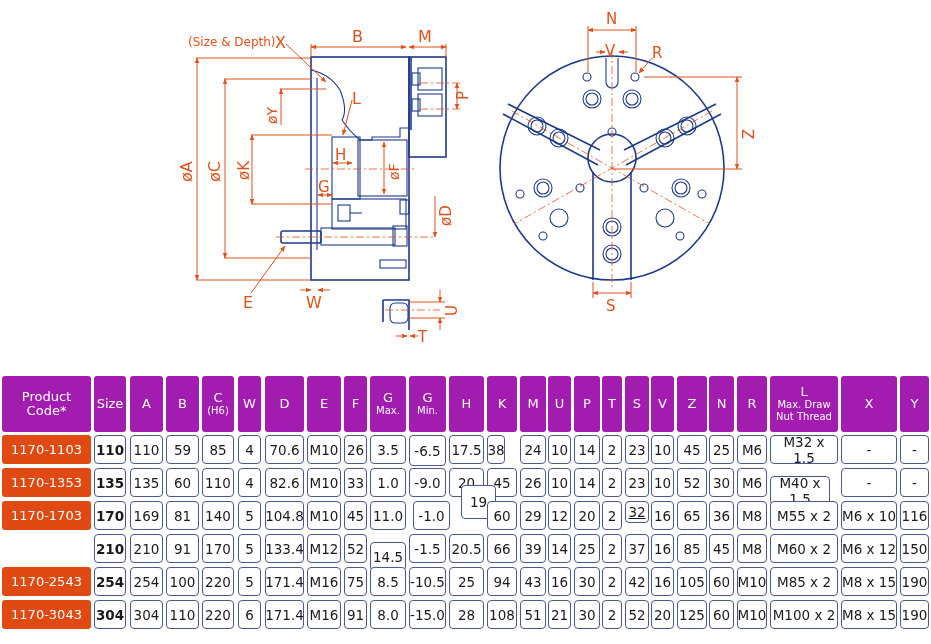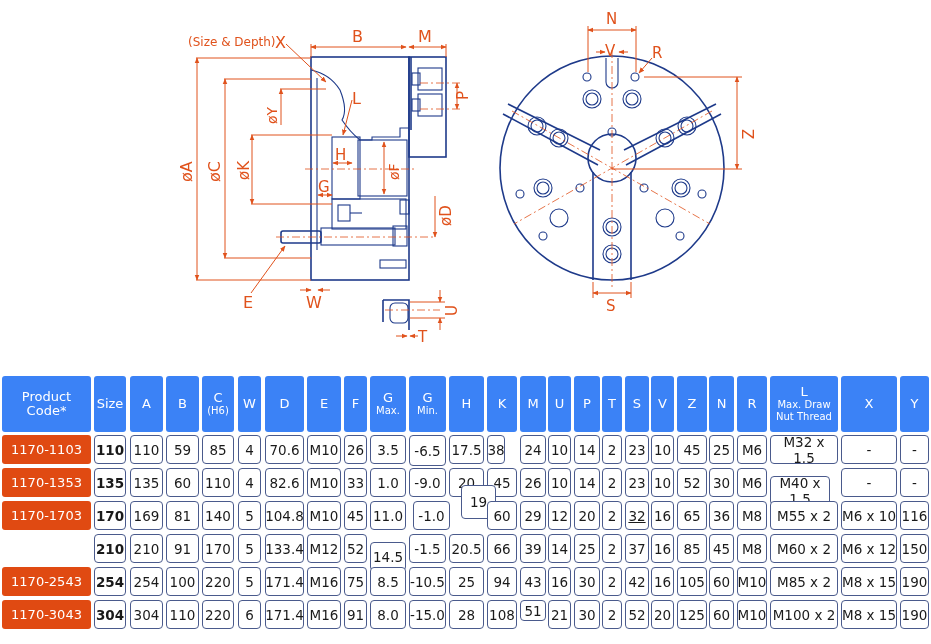--- a/index.html
+++ b/index.html
@@ -6,21 +6,21 @@
   body { width:931px; height:644px; position:relative; overflow:hidden; font-family:"DejaVu Sans", sans-serif; }
   #drawing { position:absolute; left:0; top:0; width:931px; height:360px; }
   #drawing text { font-family:"DejaVu Sans", sans-serif; fill:#e0521c; }
   .blu { stroke:#1e3a8a; fill:none; stroke-width:1.6; }
   .blu2 { stroke:#1e3a8a; fill:none; stroke-width:1.1; }
   .org { stroke:#e0521c; fill:none; stroke-width:1; }
   .cl { stroke:#e0521c; fill:none; stroke-width:0.8; stroke-dasharray:8 3 2 3; }
   .arr { fill:#e0521c; }
   #spec-table { position:absolute; left:0; top:0; width:931px; height:644px; }
   .cell { position:absolute; box-sizing:border-box; display:flex; align-items:center; justify-content:center; text-align:center; }
-  .hd { background:#3b82f6; color:#ffffff; border-radius:3px; font-size:13px; line-height:14px; flex-direction:column; }
+  .hd { background:#a21caf; color:#ffffff; border-radius:3px; font-size:13px; line-height:14px; flex-direction:column; }
   .hd .sub { font-size:10px; line-height:12px; }
   .pc { background:#e04a12; color:#ffffff; border-radius:3px; font-size:13px; }
   .vc { background:#ffffff; border:1.3px solid #4a5a8c; border-radius:4px; color:#1a1a1a; font-size:13.5px; }
   .vc.bold { font-weight:bold; }
 </style>
 </head>
 <body>
 
 <svg id="drawing" viewBox="0 0 931 360" xmlns="http://www.w3.org/2000/svg">
   <defs>
@@ -347,21 +347,21 @@
     <div class="cell vc" style="left: 307px; top: 501px; width: 34px; height: 29px;">M10</div>
     <div class="cell vc" style="left: 344px; top: 501px; width: 23px; height: 29px;">45</div>
     <div class="cell vc" style="left: 370px; top: 501px; width: 36px; height: 29px;">11.0</div>
     <div class="cell vc" style="left: 413px; top: 501px; width: 37px; height: 29px;">-1.0</div>
     <div class="cell vc" style="left: 449px; top: 485px; width: 35px; height: 34px; margin-left: 12px;">19</div>
     <div class="cell vc" style="left: 487px; top: 501px; width: 30px; height: 29px;">60</div>
     <div class="cell vc" style="left: 520px; top: 501px; width: 26px; height: 29px;">29</div>
     <div class="cell vc" style="left: 548px; top: 501px; width: 23px; height: 29px;">12</div>
     <div class="cell vc" style="left: 574px; top: 501px; width: 26px; height: 29px;">20</div>
     <div class="cell vc" style="left: 602px; top: 501px; width: 20px; height: 29px;">2</div>
-    <div class="cell vc" style="left: 625px; top: 501px; width: 24px; height: 29px; text-decoration: underline;">32</div>
+    <div class="cell vc" style="left: 625px; top: 501px; width: 24px; height: 22px; text-decoration: underline;">32</div>
     <div class="cell vc" style="left: 651px; top: 501px; width: 23px; height: 29px;">16</div>
     <div class="cell vc" style="left: 677px; top: 501px; width: 30px; height: 29px;">65</div>
     <div class="cell vc" style="left: 709px; top: 501px; width: 25px; height: 29px;">36</div>
     <div class="cell vc" style="left: 737px; top: 501px; width: 30px; height: 29px;">M8</div>
     <div class="cell vc" style="left: 770px; top: 501px; width: 68px; height: 29px;">M55 x 2</div>
     <div class="cell vc" style="left: 841px; top: 501px; width: 56px; height: 29px;">M6 x 10</div>
     <div class="cell vc" style="left: 900px; top: 501px; width: 29px; height: 29px;">116</div>
     <div class="cell vc bold" style="left: 94px; top: 534px; width: 32px; height: 29px;">210</div>
     <div class="cell vc" style="left: 130px; top: 534px; width: 33px; height: 29px;">210</div>
     <div class="cell vc" style="left: 166px; top: 534px; width: 33px; height: 29px;">91</div>
@@ -417,21 +417,21 @@
     <div class="cell vc" style="left: 166px; top: 600px; width: 33px; height: 29px;">110</div>
     <div class="cell vc" style="left: 202px; top: 600px; width: 32px; height: 29px;">220</div>
     <div class="cell vc" style="left: 238px; top: 600px; width: 23px; height: 29px;">6</div>
     <div class="cell vc" style="left: 265px; top: 600px; width: 39px; height: 29px;">171.4</div>
     <div class="cell vc" style="left: 307px; top: 600px; width: 34px; height: 29px;">M16</div>
     <div class="cell vc" style="left: 344px; top: 600px; width: 23px; height: 29px;">91</div>
     <div class="cell vc" style="left: 370px; top: 600px; width: 36px; height: 29px;">8.0</div>
     <div class="cell vc" style="left: 409px; top: 600px; width: 37px; height: 29px;">-15.0</div>
     <div class="cell vc" style="left: 449px; top: 600px; width: 35px; height: 29px;">28</div>
     <div class="cell vc" style="left: 487px; top: 600px; width: 30px; height: 29px;">108</div>
-    <div class="cell vc" style="left: 520px; top: 600px; width: 26px; height: 21px;">51</div>
+    <div class="cell vc" style="left: 520px; top: 600px; width: 26px; height: 29px;">51</div>
     <div class="cell vc" style="left: 548px; top: 600px; width: 23px; height: 29px;">21</div>
     <div class="cell vc" style="left: 574px; top: 600px; width: 26px; height: 29px;">30</div>
     <div class="cell vc" style="left: 602px; top: 600px; width: 20px; height: 29px;">2</div>
     <div class="cell vc" style="left: 625px; top: 600px; width: 24px; height: 29px;">52</div>
     <div class="cell vc" style="left: 651px; top: 600px; width: 23px; height: 29px;">20</div>
     <div class="cell vc" style="left: 677px; top: 600px; width: 30px; height: 29px;">125</div>
     <div class="cell vc" style="left: 709px; top: 600px; width: 25px; height: 29px;">60</div>
     <div class="cell vc" style="left: 737px; top: 600px; width: 30px; height: 29px;">M10</div>
     <div class="cell vc" style="left: 770px; top: 600px; width: 68px; height: 29px;">M100 x 2</div>
     <div class="cell vc" style="left: 841px; top: 600px; width: 56px; height: 29px;">M8 x 15</div>

